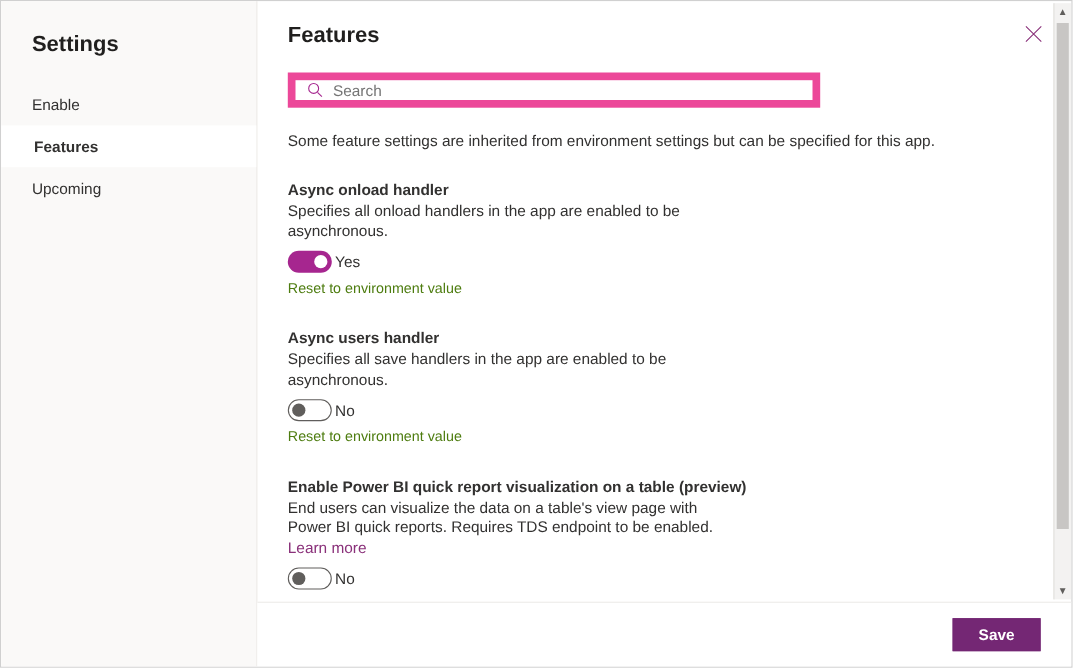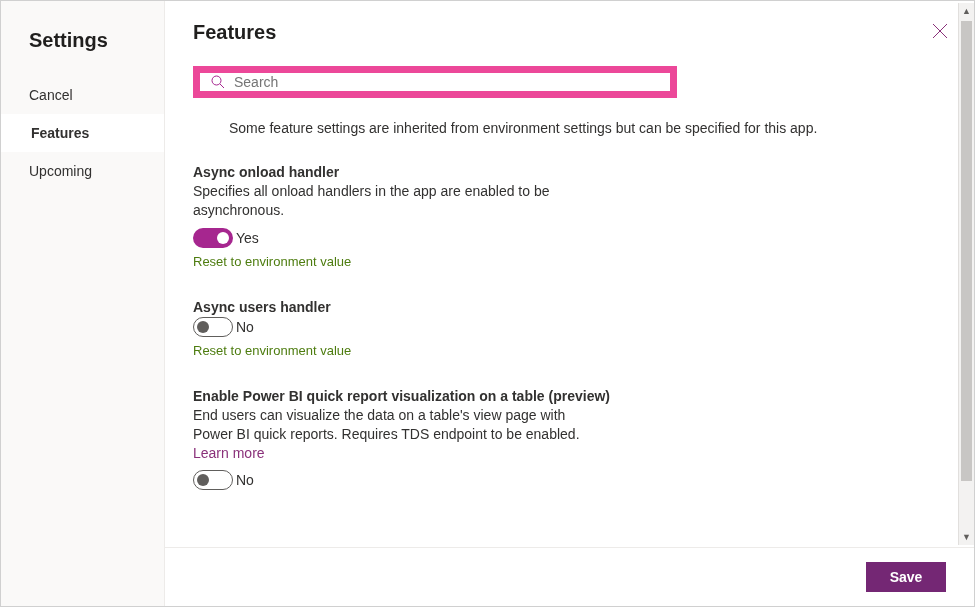--- a/index.html
+++ b/index.html
@@ -11,21 +11,21 @@
       width: 975px;
       height: 607px;
       overflow: hidden;
       border: 1px solid #d0d0d0;
     }
     .layout {
       display: flex;
       height: 100%;
     }
     .sidebar {
-      width: 164px;
+      width: 233px;
       background: #faf9f8;
       border-right: 1px solid #edebe9;
       padding-top: 18px;
       flex-shrink: 0;
     }
     .sidebar-title {
       font-size: 20px;
       font-weight: 600;
       padding: 10px 28px 24px 28px;
       color: #201f1e;
@@ -87,21 +87,20 @@
       outline: none;
       font-size: 14px;
       flex: 1;
       font-family: inherit;
       color: #323130;
     }
     .intro-text {
       font-size: 14px;
       color: #323130;
       margin-bottom: 28px;
-      margin-left: 36px;
     }
     .feature-block {
       margin-bottom: 30px;
     }
     .feature-title {
       font-weight: 600;
       font-size: 14px;
       margin-bottom: 2px;
     }
     .feature-desc {
@@ -217,21 +216,21 @@
     .content-inner {
       padding-right: 20px;
     }
   </style>
 </head>
 <body>
 
 <div class="layout">
   <div class="sidebar">
     <div class="sidebar-title">Settings</div>
-    <div class="sidebar-item">Cancel</div>
+    <div class="sidebar-item">Enable</div>
     <div class="sidebar-item active">Features</div>
     <div class="sidebar-item">Upcoming</div>
   </div>
 
   <div class="main">
     <div class="content-wrapper">
       <div class="content-inner">
         <div class="page-title">Features</div>
 
         <div class="close-btn">
@@ -259,20 +258,21 @@
             <div class="toggle on">
                 <div class="toggle-knob"></div>
               </div>
             <span class="toggle-label">Yes</span>
           </div>
           <div class="reset-link">Reset to environment value</div>
         </div>
 
         <div class="feature-block">
           <div class="feature-title">Async users handler</div>
+          <div class="feature-desc">Specifies all save handlers in the app are enabled to be asynchronous.</div>
           <div class="toggle-row">
             <div class="toggle off">
                 <div class="toggle-knob"></div>
               </div>
             <span class="toggle-label">No</span>
           </div>
           <div class="reset-link">Reset to environment value</div>
         </div>
 
         <div class="feature-block">

